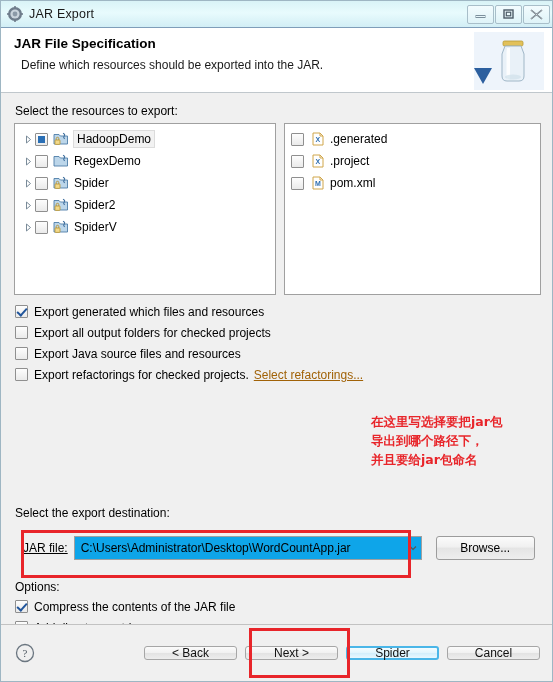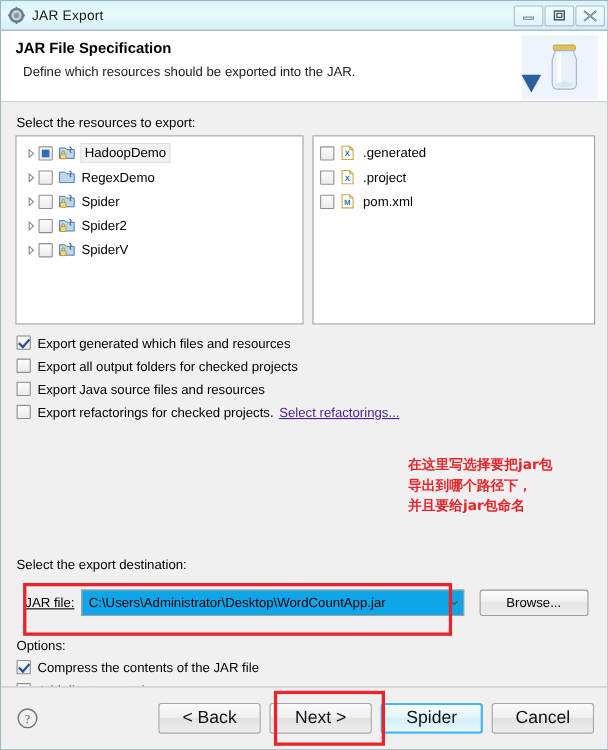--- a/index.html
+++ b/index.html
@@ -120,20 +120,21 @@
     height: 172px;
     display: flex;
     gap: 8px;
   }
   .list-panel {
     background: #ffffff;
     border: 1px solid #a0a0a0;
     box-sizing: border-box;
     overflow: hidden;
     padding: 4px 0 0 0;
+    text-align: right;
   }
   #tree-panel { width: 262px; }
   #file-panel { width: 257px; }
 
   .tree-row, .file-row {
     display: flex;
     align-items: center;
     height: 22px;
     padding-left: 6px;
     box-sizing: border-box;
@@ -195,21 +196,21 @@
   }
   .opt-row {
     display: flex;
     align-items: center;
     height: 21px;
     font-size: 12px;
     white-space: nowrap;
   }
   .opt-row .cbx { margin-right: 6px; }
   .linkish {
-    color: #4c1d95;
+    color: #a16207;
     text-decoration: underline;
     margin-left: 5px;
   }
 
   
   #annotation {
     position: absolute;
     left: 370px;
     top: 319px;
     color: #e8252a;
@@ -303,25 +304,25 @@
   }
   #help-icon { width: 20px; height: 20px; flex: 0 0 auto; }
   #footer-buttons {
     margin-left: auto;
     display: flex;
     gap: 8px;
     align-items: center;
   }
   .fbtn {
     width: 93px;
-    height: 28px;
+    height: 14px;
     border: 1px solid #a6a6a6;
     border-radius: 3px;
     background: linear-gradient(180deg,#fbfbfb 0%,#f1f1f1 46%,#e2e2e2 50%,#ededed 100%);
-    font-size: 16px;
+    font-size: 12px;
     display: flex;
     align-items: center;
     justify-content: center;
     box-sizing: border-box;
     color: #111;
   }
   .fbtn.default {
     border: 2px solid #4ab6e8;
     background: linear-gradient(180deg,#f4fcff 0%,#e3f5fd 46%,#d2eefb 50%,#e9f8ff 100%);
   }

